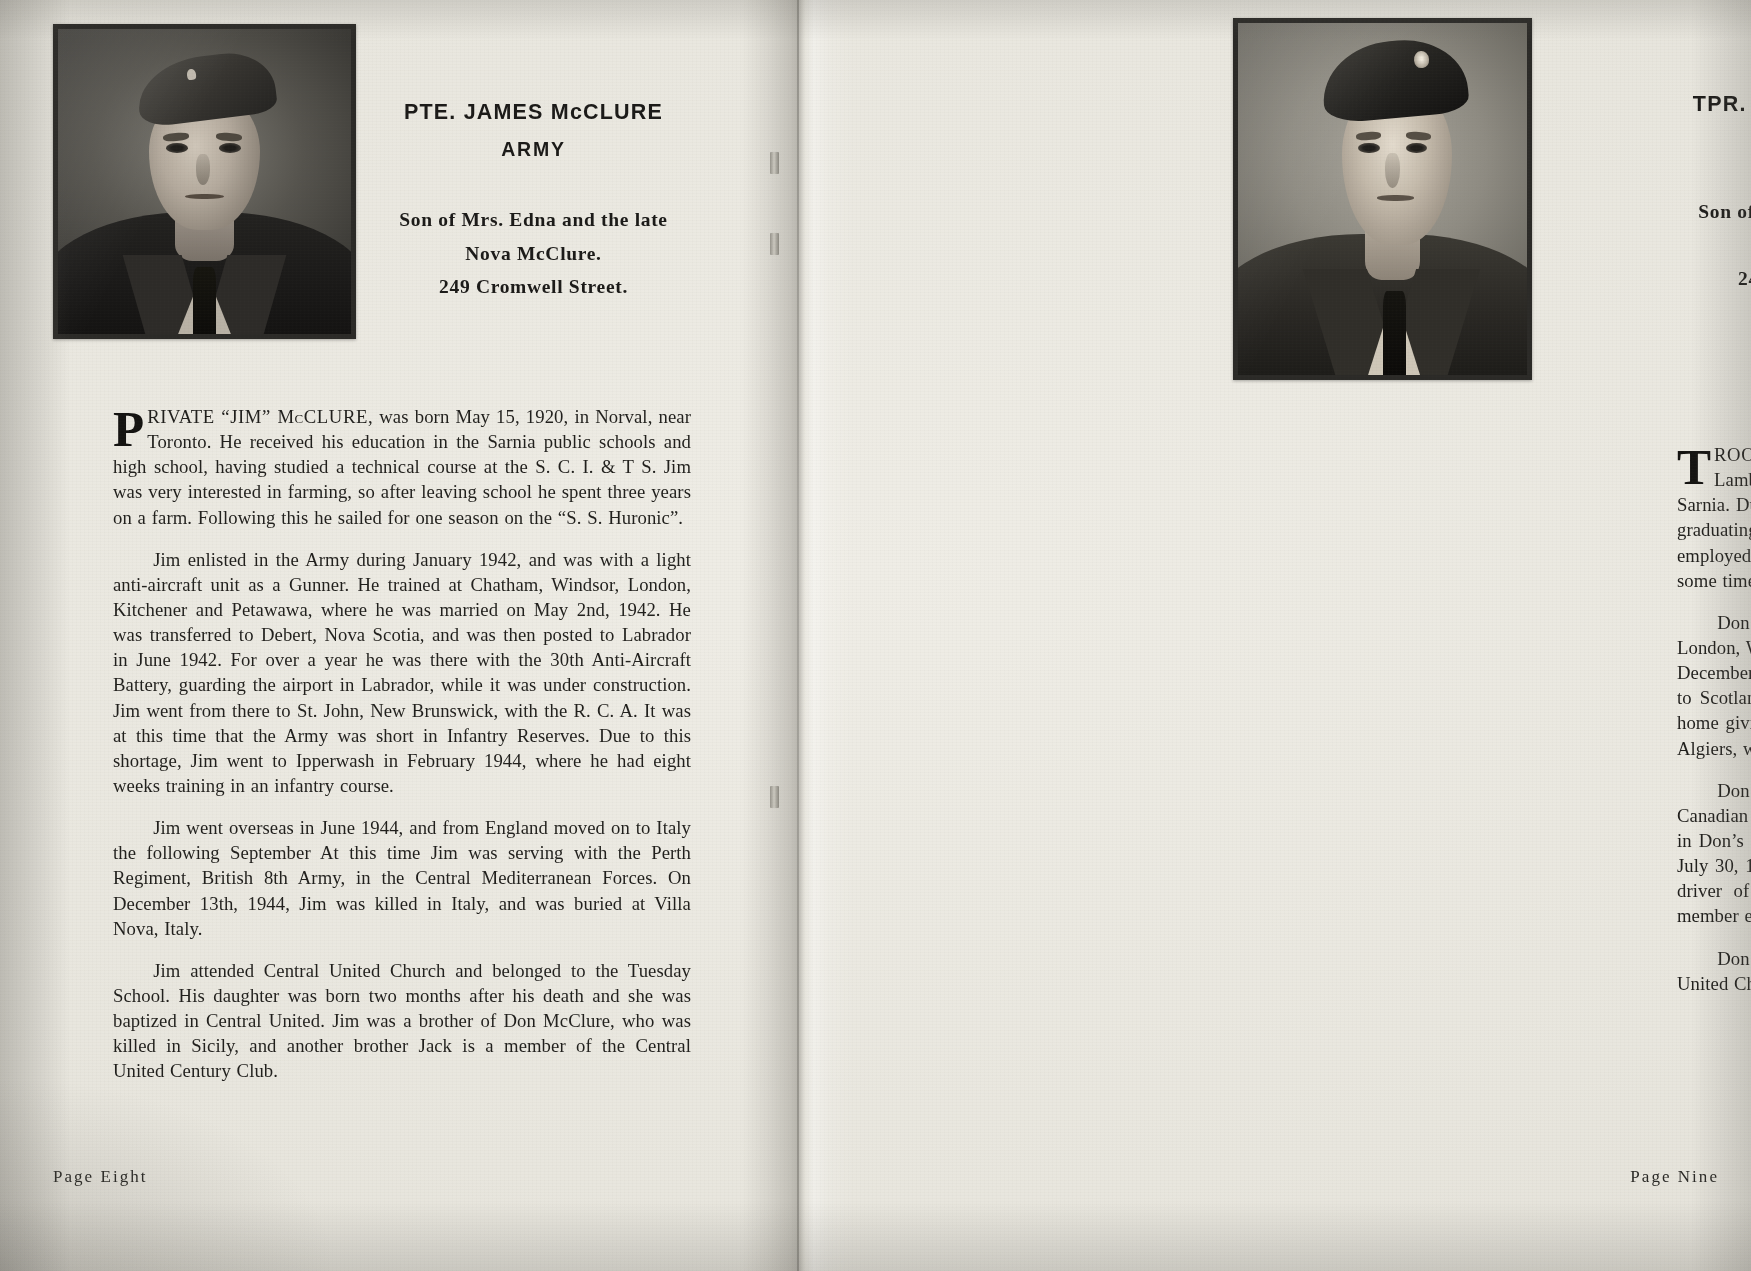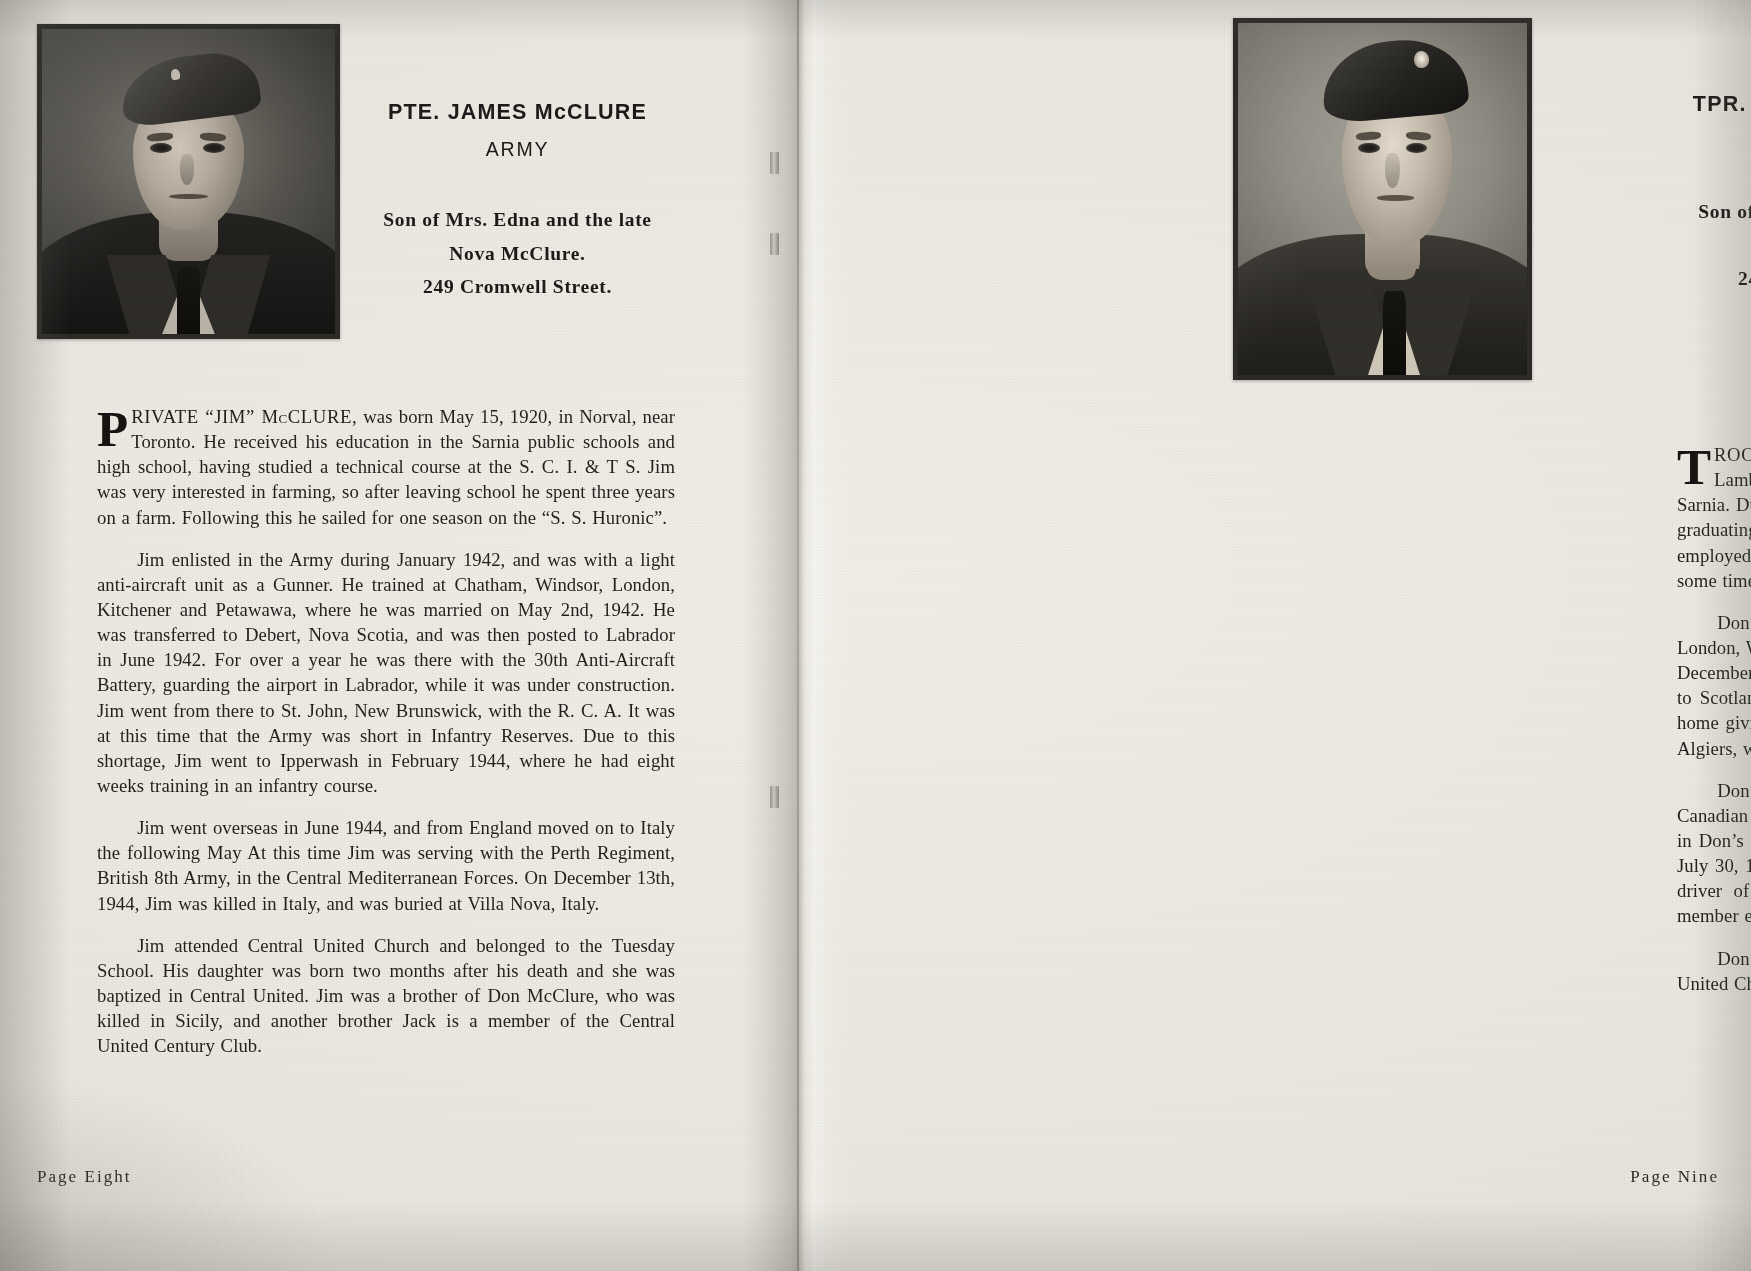--- a/index.html
+++ b/index.html
@@ -95,21 +95,21 @@
   .staple.s1 { top: 152px; }
   .staple.s2 { top: 233px; }
   .staple.s3 { top: 786px; }
 
   
   .page {
     position: absolute;
     top: 0;
     height: 1271px;
   }
-  .page-left  { left: 0;    width: 800px; }
+  .page-left  { left: 16px;    width: 800px; }
   .page-right { left: 800px; width: 951px; }
 
   
   .photo-frame {
     position: absolute;
     border: 2px solid #2b2a27;
     padding: 3px;
     background: #2b2a27;
     box-shadow: 0 1px 3px rgba(0,0,0,.30);
   }
@@ -286,21 +286,21 @@
     letter-spacing: 0.055em;
     font-weight: 700;
     color: #1b1a18;
     margin: 0 0 13px 0;
     white-space: nowrap;
   }
   .branch {
     font-family: "Liberation Sans", "DejaVu Sans", sans-serif;
     font-size: 19.5px;
     letter-spacing: 0.09em;
-    font-weight: 400;
+    font-weight: 700;
     color: #1b1a18;
     margin: 0;
   }
   .next-of-kin {
     margin-top: 42px;
     font-family: "Liberation Serif", "DejaVu Serif", serif;
     font-weight: 700;
     font-size: 19.5px;
     line-height: 1.72;
     letter-spacing: 0.035em;
@@ -400,21 +400,21 @@
         <div>Nova McClure.</div>
         <div>249 Cromwell Street.</div>
       </div>
     </div>
 
     <div class="body-col body-left">
       <p class="first">
         <span class="dropcap">P</span><span class="smallcaps-lead">RIVATE “JIM” McCLURE,</span><span> was born May 15, 1920, in Norval, near Toronto.   He received his education in the Sarnia public schools and high school, having studied a technical course at the S. C. I. &amp; T S.   Jim was very interested in farming, so after leaving school he spent three years on a farm.   Following this he sailed for one season on the “S. S. Huronic”.</span>
       </p>
       <p>Jim enlisted in the Army during January 1942, and was with a light anti-aircraft unit as a Gunner.   He trained at Chatham, Windsor, London, Kitchener and Petawawa, where he was married on May 2nd, 1942.   He was transferred to Debert, Nova Scotia, and was then posted to Labrador in June 1942.   For over a year he was there with the 30th Anti-Aircraft Battery, guarding the airport in Labrador, while it was under construction.   Jim went from there to St. John, New Brunswick, with the R. C. A.   It was at this time that the Army was short in Infantry Reserves.   Due to this shortage, Jim went to Ipperwash in February 1944, where he had eight weeks training in an infantry course.</p>
-      <p>Jim went overseas in June 1944, and from England moved on to Italy the following May   At this time Jim was serving with the Perth Regiment, British 8th Army, in the Central Mediterranean Forces.   On December 13th, 1944, Jim was killed in Italy, and was buried at Villa Nova, Italy.</p>
+      <p>Jim went overseas in June 1944, and from England moved on to Italy the following September   At this time Jim was serving with the Perth Regiment, British 8th Army, in the Central Mediterranean Forces.   On December 13th, 1944, Jim was killed in Italy, and was buried at Villa Nova, Italy.</p>
       <p>Jim attended Central United Church and belonged to the Tuesday School.   His daughter was born two months after his death and she was baptized in Central United.   Jim was a brother of Don McClure, who was killed in Sicily, and another brother Jack is a member of the Central United Century Club.</p>
     </div>
 
     <div class="folio folio-left">Page Eight</div>
   </div>
 
   <div class="page page-right">
 
     <div class="photo-frame photo-right">
       <div class="photo-inner">

